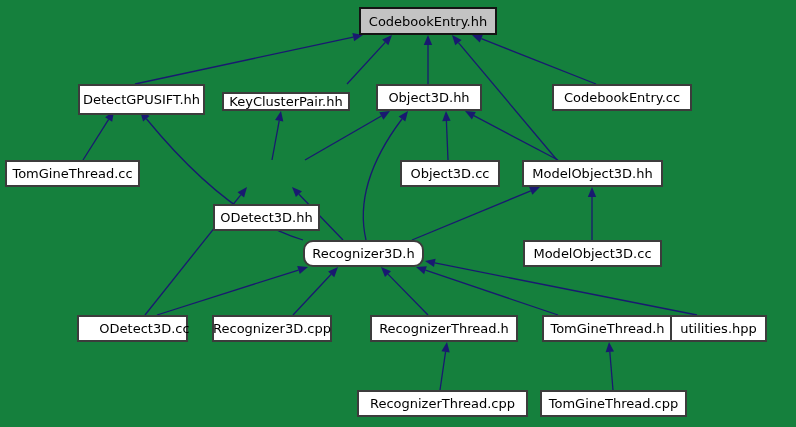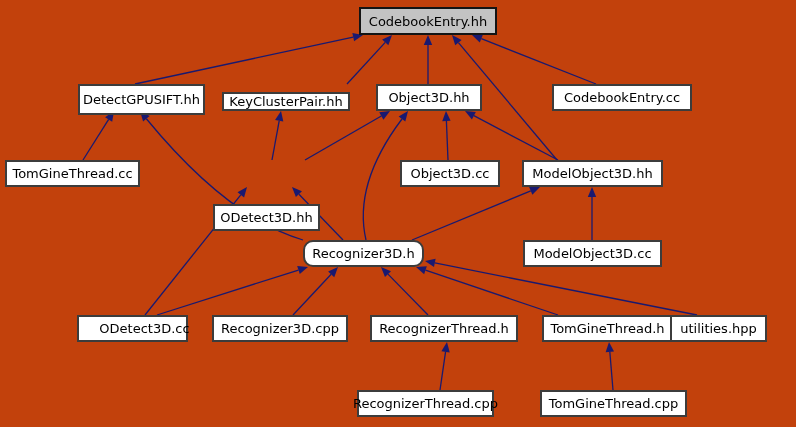--- a/index.html
+++ b/index.html
@@ -1,19 +1,19 @@
 <!DOCTYPE html>
 <html><head>
 <meta charset="utf-8">
 <style>
   html,body{margin:0;padding:0;background:#ffffff;}
   .canvas{
     position:relative;
     width:796px;height:427px;
-    background:#c2410c;
+    background:#15803d;
     font-family:"DejaVu Sans","Liberation Sans",sans-serif;
     overflow:hidden;
   }
   #edge-layer{position:absolute;left:0;top:0;width:796px;height:427px;}
   .node{
     position:absolute;
     box-sizing:border-box;
     border:2px solid #3c3c3c;
     background:#ffffff;
     color:#000000;
@@ -87,20 +87,20 @@
       <div class="node" style="left: 222px; top: 92px; width: 128px; height: 19px;">KeyClusterPair.hh</div>
       <div class="node" style="left: 376px; top: 84px; width: 106px; height: 27px;">Object3D.hh</div>
       <div class="node" style="left: 552px; top: 84px; width: 140px; height: 27px;">CodebookEntry.cc</div>
       <div class="node" style="left: 5px; top: 160px; width: 135px; height: 27px;">TomGineThread.cc</div>
       <div class="node" style="left: 213px; top: 160px; width: 107px; height: 27px; margin-top: 44px;">ODetect3D.hh</div>
       <div class="node" style="left: 400px; top: 160px; width: 100px; height: 27px;">Object3D.cc</div>
       <div class="node" style="left: 522px; top: 160px; width: 141px; height: 27px;">ModelObject3D.hh</div>
       <div class="node" style="left: 303px; top: 240px; width: 121px; height: 27px; border-radius: 10px;">Recognizer3D.h</div>
       <div class="node" style="left: 523px; top: 240px; width: 139px; height: 27px;">ModelObject3D.cc</div>
       <div class="node" style="left: 77px; top: 315px; width: 111px; height: 27px; padding-left: 24px;">ODetect3D.cc</div>
-      <div class="node" style="left: 212px; top: 315px; width: 136px; height: 27px;">Recognizer3D.cpp</div>
+      <div class="node" style="left: 212px; top: 315px; width: 120px; height: 27px;">Recognizer3D.cpp</div>
       <div class="node" style="left: 370px; top: 315px; width: 148px; height: 27px;">RecognizerThread.h</div>
       <div class="node" style="left: 542px; top: 315px; width: 131px; height: 27px;">TomGineThread.h</div>
       <div class="node" style="left: 670px; top: 315px; width: 97px; height: 27px;">utilities.hpp</div>
-      <div class="node" style="left: 357px; top: 390px; width: 137px; height: 27px;">RecognizerThread.cpp</div>
+      <div class="node" style="left: 357px; top: 390px; width: 171px; height: 27px;">RecognizerThread.cpp</div>
       <div class="node" style="left: 540px; top: 390px; width: 147px; height: 27px;">TomGineThread.cpp</div>
     </div>
 </div>
 
 </body></html>

